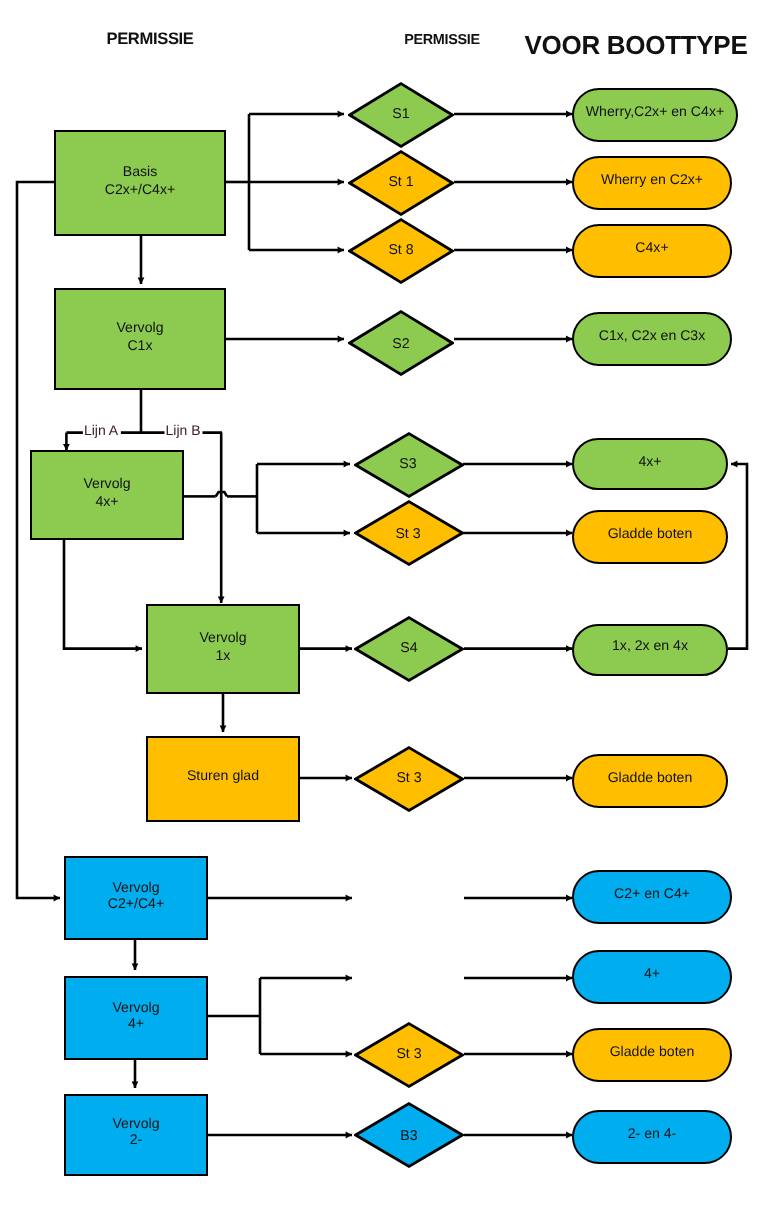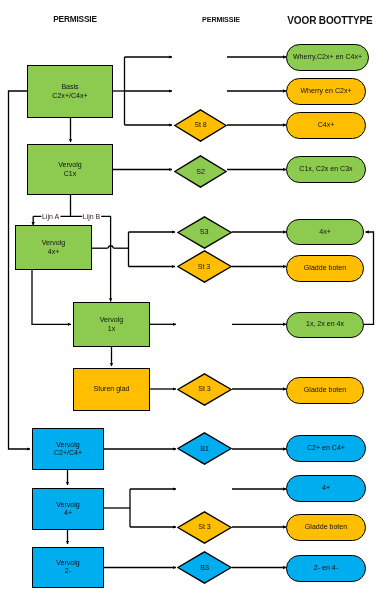--- a/index.html
+++ b/index.html
@@ -65,21 +65,21 @@
 <path d="M 130,527 L 176,527" marker-end="url(#arrow)"></path>
 <path d="M 232,489 L 286.2,489" marker-end="url(#arrow)"></path>
 <path d="M 232,527 L 286.2,527" marker-end="url(#arrow)"></path>
 <path d="M 67.5,530 L 67.5,544" marker-end="url(#arrow)"></path>
 <path d="M 104,567.5 L 176,567.5" marker-end="url(#arrow)"></path>
 <path d="M 232,567.5 L 286.2,567.5" marker-end="url(#arrow)"></path>
 <path d="M 107.8,248.2 L 109.3,246.0 L 112.2,246.0 L 113.5,248.2"></path>
 </svg>
 <div class="hdr" style="left:75px;top:14.3px;font-size:8.3px;letter-spacing:-0.18px">PERMISSIE</div>
 <div class="hdr" style="left:221px;top:14.8px;font-size:7.2px;letter-spacing:-0.15px">PERMISSIE</div>
-<div class="hdr" style="left:330px;top:14.8px;font-size:10px;letter-spacing:-0.15px">VOOR BOOTTYPE</div>
+<div class="hdr" style="left:318px;top:14.8px;font-size:13px;letter-spacing:-0.15px">VOOR BOOTTYPE</div>
 <div class="node" style="left:27px;top:65px;width:86px;height:53px;background:#8CCB4F">
       <div>Basis</div>
       <div>C2x+/C4x+</div>
     </div>
 <div class="node" style="left:27px;top:144px;width:86px;height:51px;background:#8CCB4F">
       <div>Vervolg</div>
       <div>C1x</div>
     </div>
 <div class="node" style="left:15px;top:225px;width:77px;height:45px;background:#8CCB4F">
       <div>Vervolg</div>
@@ -133,38 +133,44 @@
     </div>
 <div class="node rounded" style="left:286px;top:475px;width:80px;height:27px;background:#00AEEF">
       <div>4+</div>
     </div>
 <div class="node rounded" style="left:286px;top:514px;width:80px;height:27px;background:#FFBF00">
       <div>Gladde boten</div>
     </div>
 <div class="node rounded" style="left:286px;top:554.5px;width:80px;height:27px;background:#00AEEF">
       <div>2- en 4-</div>
     </div>
+<div class="dia" style="left:174.0px;top:40.5px;width:53px;height:33px"><svg width="53" height="33" viewBox="0 0 53 33">
+        <polygon points="26.5,0.8 52.2,16.5 26.5,32.2 0.8,16.5" fill="#8CCB4F" stroke="#000" stroke-width="1.4"></polygon>
+      </svg><span>S1</span></div>
+<div class="dia" style="left:174.0px;top:74.5px;width:53px;height:33px"><svg width="53" height="33" viewBox="0 0 53 33">
+        <polygon points="26.5,0.8 52.2,16.5 26.5,32.2 0.8,16.5" fill="#FFBF00" stroke="#000" stroke-width="1.4"></polygon>
+      </svg><span>St 1</span></div>
 <div class="dia" style="left:174.0px;top:108.5px;width:53px;height:33px"><svg width="53" height="33" viewBox="0 0 53 33">
         <polygon points="26.5,0.8 52.2,16.5 26.5,32.2 0.8,16.5" fill="#FFBF00" stroke="#000" stroke-width="1.4"></polygon>
       </svg><span>St 8</span></div>
 <div class="dia" style="left:174.0px;top:155px;width:53px;height:33px"><svg width="53" height="33" viewBox="0 0 53 33">
         <polygon points="26.5,0.8 52.2,16.5 26.5,32.2 0.8,16.5" fill="#8CCB4F" stroke="#000" stroke-width="1.4"></polygon>
       </svg><span>S2</span></div>
 <div class="dia" style="left:176.5px;top:215.5px;width:55px;height:33px"><svg width="55" height="33" viewBox="0 0 55 33">
         <polygon points="27.5,0.8 54.2,16.5 27.5,32.2 0.8,16.5" fill="#8CCB4F" stroke="#000" stroke-width="1.4"></polygon>
       </svg><span>S3</span></div>
 <div class="dia" style="left:176.5px;top:250.0px;width:55px;height:33px"><svg width="55" height="33" viewBox="0 0 55 33">
         <polygon points="27.5,0.8 54.2,16.5 27.5,32.2 0.8,16.5" fill="#FFBF00" stroke="#000" stroke-width="1.4"></polygon>
       </svg><span>St 3</span></div>
+<div class="dia" style="left:177.0px;top:307.5px;width:55px;height:33px"><svg width="55" height="33" viewBox="0 0 55 33">
+        <polygon points="27.5,0.8 54.2,16.5 27.5,32.2 0.8,16.5" fill="#8CCB4F" stroke="#000" stroke-width="1.4"></polygon>
+      </svg><span>S4</span></div>
 <div class="dia" style="left:177.0px;top:372.5px;width:55px;height:33px"><svg width="55" height="33" viewBox="0 0 55 33">
         <polygon points="27.5,0.8 54.2,16.5 27.5,32.2 0.8,16.5" fill="#FFBF00" stroke="#000" stroke-width="1.4"></polygon>
       </svg><span>St 3</span></div>
-<div class="dia" style="left:177.0px;top:432.0px;width:55px;height:33px"><svg width="55" height="33" viewBox="0 0 55 33">
-        <polygon points="27.5,0.8 54.2,16.5 27.5,32.2 0.8,16.5" fill="#00AEEF" stroke="#000" stroke-width="1.4"></polygon>
-      </svg><span>B1</span></div>
 <div class="dia" style="left:177.0px;top:510.5px;width:55px;height:33px"><svg width="55" height="33" viewBox="0 0 55 33">
         <polygon points="27.5,0.8 54.2,16.5 27.5,32.2 0.8,16.5" fill="#FFBF00" stroke="#000" stroke-width="1.4"></polygon>
       </svg><span>St 3</span></div>
 <div class="dia" style="left:177.0px;top:551.0px;width:55px;height:33px"><svg width="55" height="33" viewBox="0 0 55 33">
         <polygon points="27.5,0.8 54.2,16.5 27.5,32.2 0.8,16.5" fill="#00AEEF" stroke="#000" stroke-width="1.4"></polygon>
       </svg><span>B3</span></div>
 <div class="elab" style="left:50.5px;top:215.8px">Lijn A</div>
 <div class="elab" style="left:91.5px;top:215.8px">Lijn B</div>
 </div>
 

